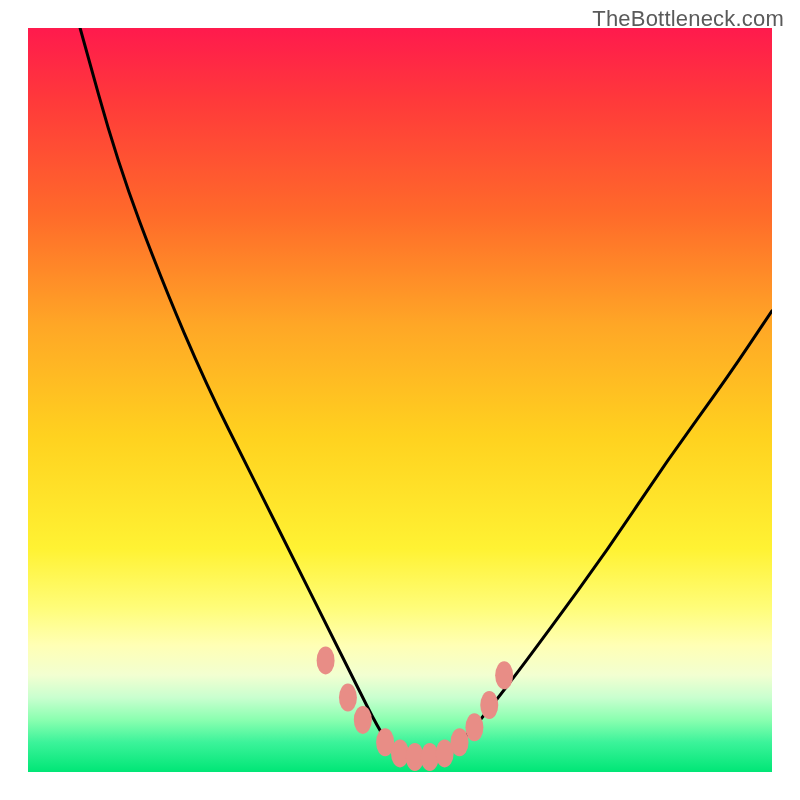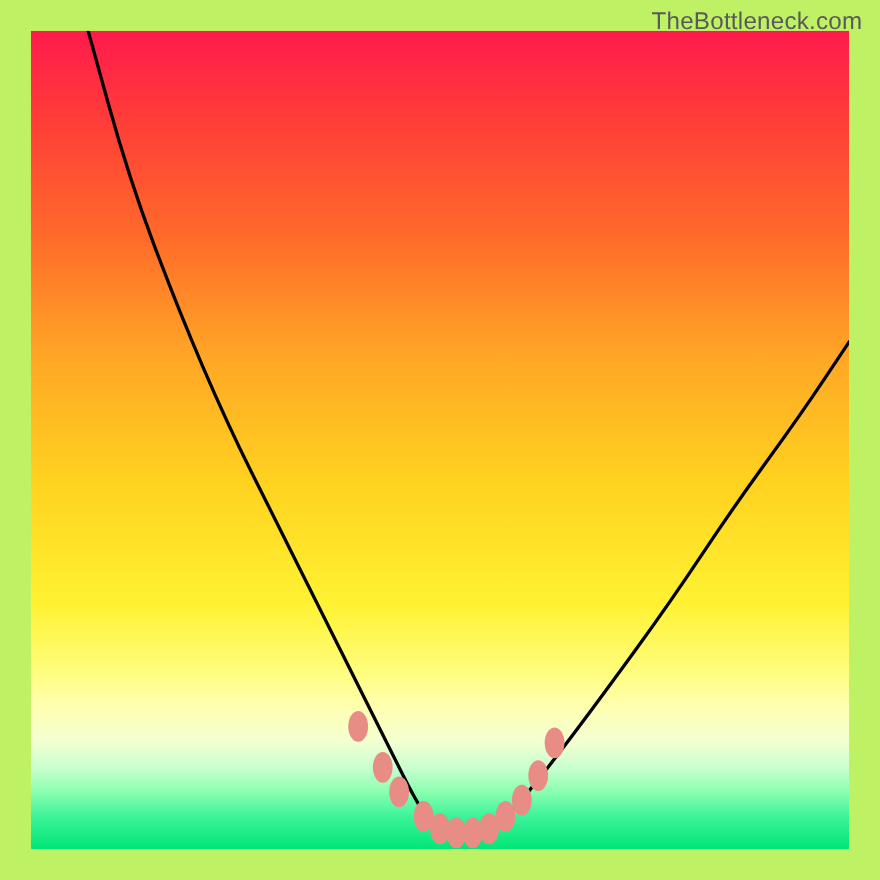--- a/index.html
+++ b/index.html
@@ -9,21 +9,21 @@
     height: 800px;
     background: #000;
     overflow: hidden;
   }
   .frame {
     position: absolute;
     left: 0;
     top: 0;
     width: 800px;
     height: 800px;
-    background: #bef264;
+    background: #ffffff;
   }
   .plot {
     position: absolute;
     left: 28px;
     top: 28px;
     width: 744px;
     height: 744px;
     overflow: hidden;
   }
   .gradient {

